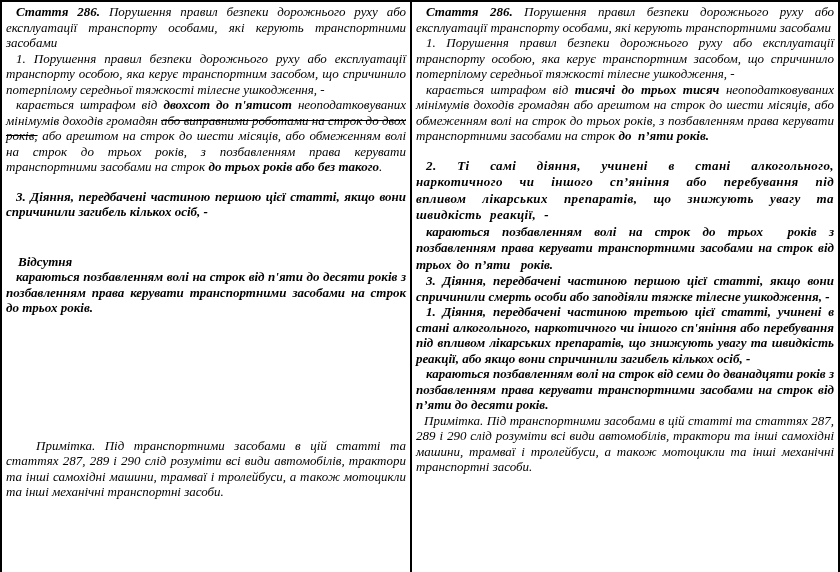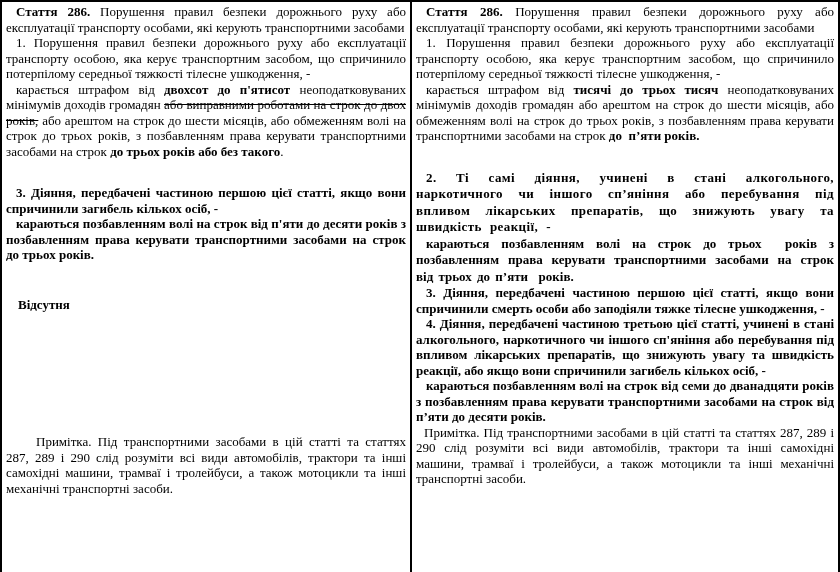--- a/index.html
+++ b/index.html
@@ -8,20 +8,21 @@
     background: #ffffff;
   }
   .page {
     position: relative;
     width: 840px;
     height: 572px;
     overflow: hidden;
     background: #ffffff;
     color: #000000;
     font-family: "Liberation Serif", "DejaVu Serif", serif;
+    font-style: italic;
   }
   .table {
     display: flex;
     width: 836px;
     height: 570px;
     border: 2px solid #000000;
     border-bottom: none;
     overflow: hidden;
     box-sizing: content-box;
   }
@@ -38,48 +39,48 @@
     border-right: 2px solid #000000;
   }
   .col-right {
     flex: 1;
   }
   p.para {
     margin: 0;
     text-indent: 10px;
   }
   p.bold { font-weight: bold; }
-  p.gap-top { margin-top: 26px; }
+  p.gap-top { margin-top: 14px; }
   p.absent { margin-top: 34px; text-indent: 12px; }
   p.note-left { margin-top: 122px; text-indent: 30px; }
   p.note-right { text-indent: 8px; }
   p.spread { word-spacing: 4.5px; letter-spacing: 0.4px; line-height: 16.5px; }
   p.spread-sm { word-spacing: 2px; line-height: 16.5px; }
   span.b { font-weight: bold; }
   span.strike { text-decoration: line-through; }
 </style>
 </head>
 <body>
 
 <div class="page">
   <div class="table">
     <div class="col col-left">
         <p class="para"><span class="b ">Стаття 286.</span><span class=""> Порушення правил безпеки дорожнього руху або експлуатації транспорту особами, які керують транспортними засобами</span></p>
         <p class="para"><span class="">1. Порушення правил безпеки дорожнього руху або експлуатації транспорту особою, яка керує транспортним засобом, що спричинило потерпілому середньої тяжкості тілесне ушкодження, -</span></p>
         <p class="para"><span class="">карається штрафом від </span><span class="b ">двохсот до п'ятисот</span><span class=""> неоподатковуваних мінімумів доходів громадян </span><span class="strike">або виправними роботами на строк до двох років,</span><span class=""> або арештом на строк до шести місяців, або обмеженням волі на строк до трьох років, з позбавленням права керувати транспортними засобами на строк </span><span class="b ">до трьох років або без такого</span><span class="">.</span></p>
         <p class="para bold gap-top"><span class="">3. Діяння, передбачені частиною першою цієї статті, якщо вони спричинили загибель кількох осіб, -</span></p>
+        <p class="para bold absent"><span class="">Відсутня</span></p>
         <p class="para bold"><span class="">караються позбавленням волі на строк від п'яти до десяти років з позбавленням права керувати транспортними засобами на строк до трьох років.</span></p>
-        <p class="para bold absent"><span class="">Відсутня</span></p>
         <p class="para note-left"><span class="">Примітка. Під транспортними засобами в цій статті та статтях 287, 289 і 290 слід розуміти всі види автомобілів, трактори та інші самохідні машини, трамваї і тролейбуси, а також мотоцикли та інші механічні транспортні засоби.</span></p>
       </div>
     <div class="col col-right">
         <p class="para"><span class="b ">Стаття 286.</span><span class=""> Порушення правил безпеки дорожнього руху або експлуатації транспорту особами, які керують транспортними засобами</span></p>
         <p class="para"><span class="">1. Порушення правил безпеки дорожнього руху або експлуатації транспорту особою, яка керує транспортним засобом, що спричинило потерпілому середньої тяжкості тілесне ушкодження, -</span></p>
         <p class="para"><span class="">карається штрафом від </span><span class="b ">тисячі до трьох тисяч</span><span class=""> неоподатковуваних мінімумів доходів громадян або арештом на строк до шести місяців, або обмеженням волі на строк до трьох років, з позбавленням права керувати транспортними засобами на строк </span><span class="b ">до&nbsp; п’яти років.</span></p>
         <p class="para bold spread gap-top"><span class="">2. Ті самі діяння, учинені в стані алкогольного, наркотичного чи іншого сп’яніння або перебування під впливом лікарських препаратів, що знижують увагу та швидкість реакції, -</span></p>
         <p class="para bold spread-sm"><span class="">караються позбавленням волі на строк до трьох&nbsp; років з позбавленням права керувати транспортними засобами на строк від трьох до п’яти&nbsp; років.</span></p>
         <p class="para bold"><span class="">3. Діяння, передбачені частиною першою цієї статті, якщо вони спричинили смерть особи або заподіяли тяжке тілесне ушкодження, -</span></p>
-        <p class="para bold"><span class="">4. Діяння, передбачені частиною третьою цієї статті, учинені в стані алкогольного, наркотичного чи іншого сп'яніння або перебування під впливом лікарських препаратів, що знижують увагу та швидкість реакції, або якщо вони спричинили загибель кількох осіб, -</span></p>
+        <p class="para bold"><span class="">1. Діяння, передбачені частиною третьою цієї статті, учинені в стані алкогольного, наркотичного чи іншого сп'яніння або перебування під впливом лікарських препаратів, що знижують увагу та швидкість реакції, або якщо вони спричинили загибель кількох осіб, -</span></p>
         <p class="para bold"><span class="">караються позбавленням волі на строк від семи до дванадцяти років з позбавленням права керувати транспортними засобами на строк від п’яти до десяти років.</span></p>
         <p class="para note-right"><span class="">Примітка. Під транспортними засобами в цій статті та статтях 287, 289 і 290 слід розуміти всі види автомобілів, трактори та інші самохідні машини, трамваї і тролейбуси, а також мотоцикли та інші механічні транспортні засоби.</span></p>
       </div>
   </div>
 </div>
 
 </body></html>

